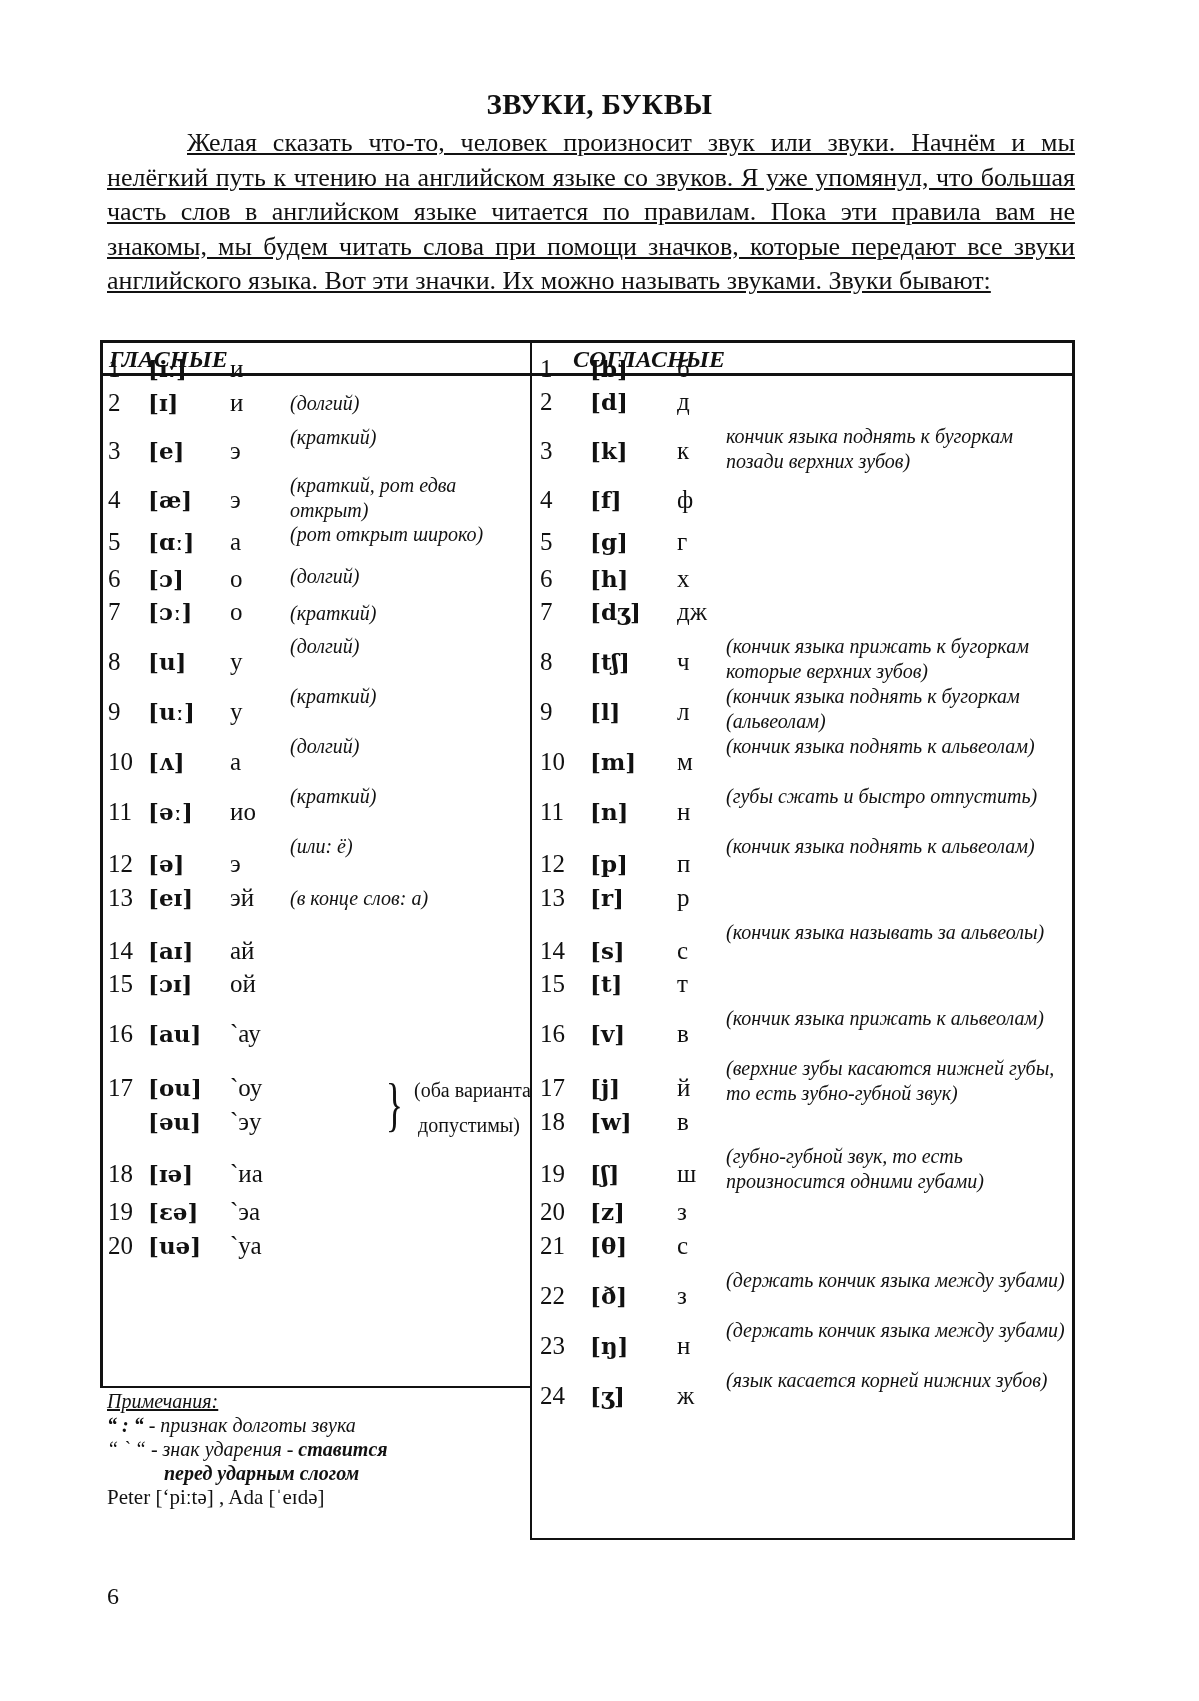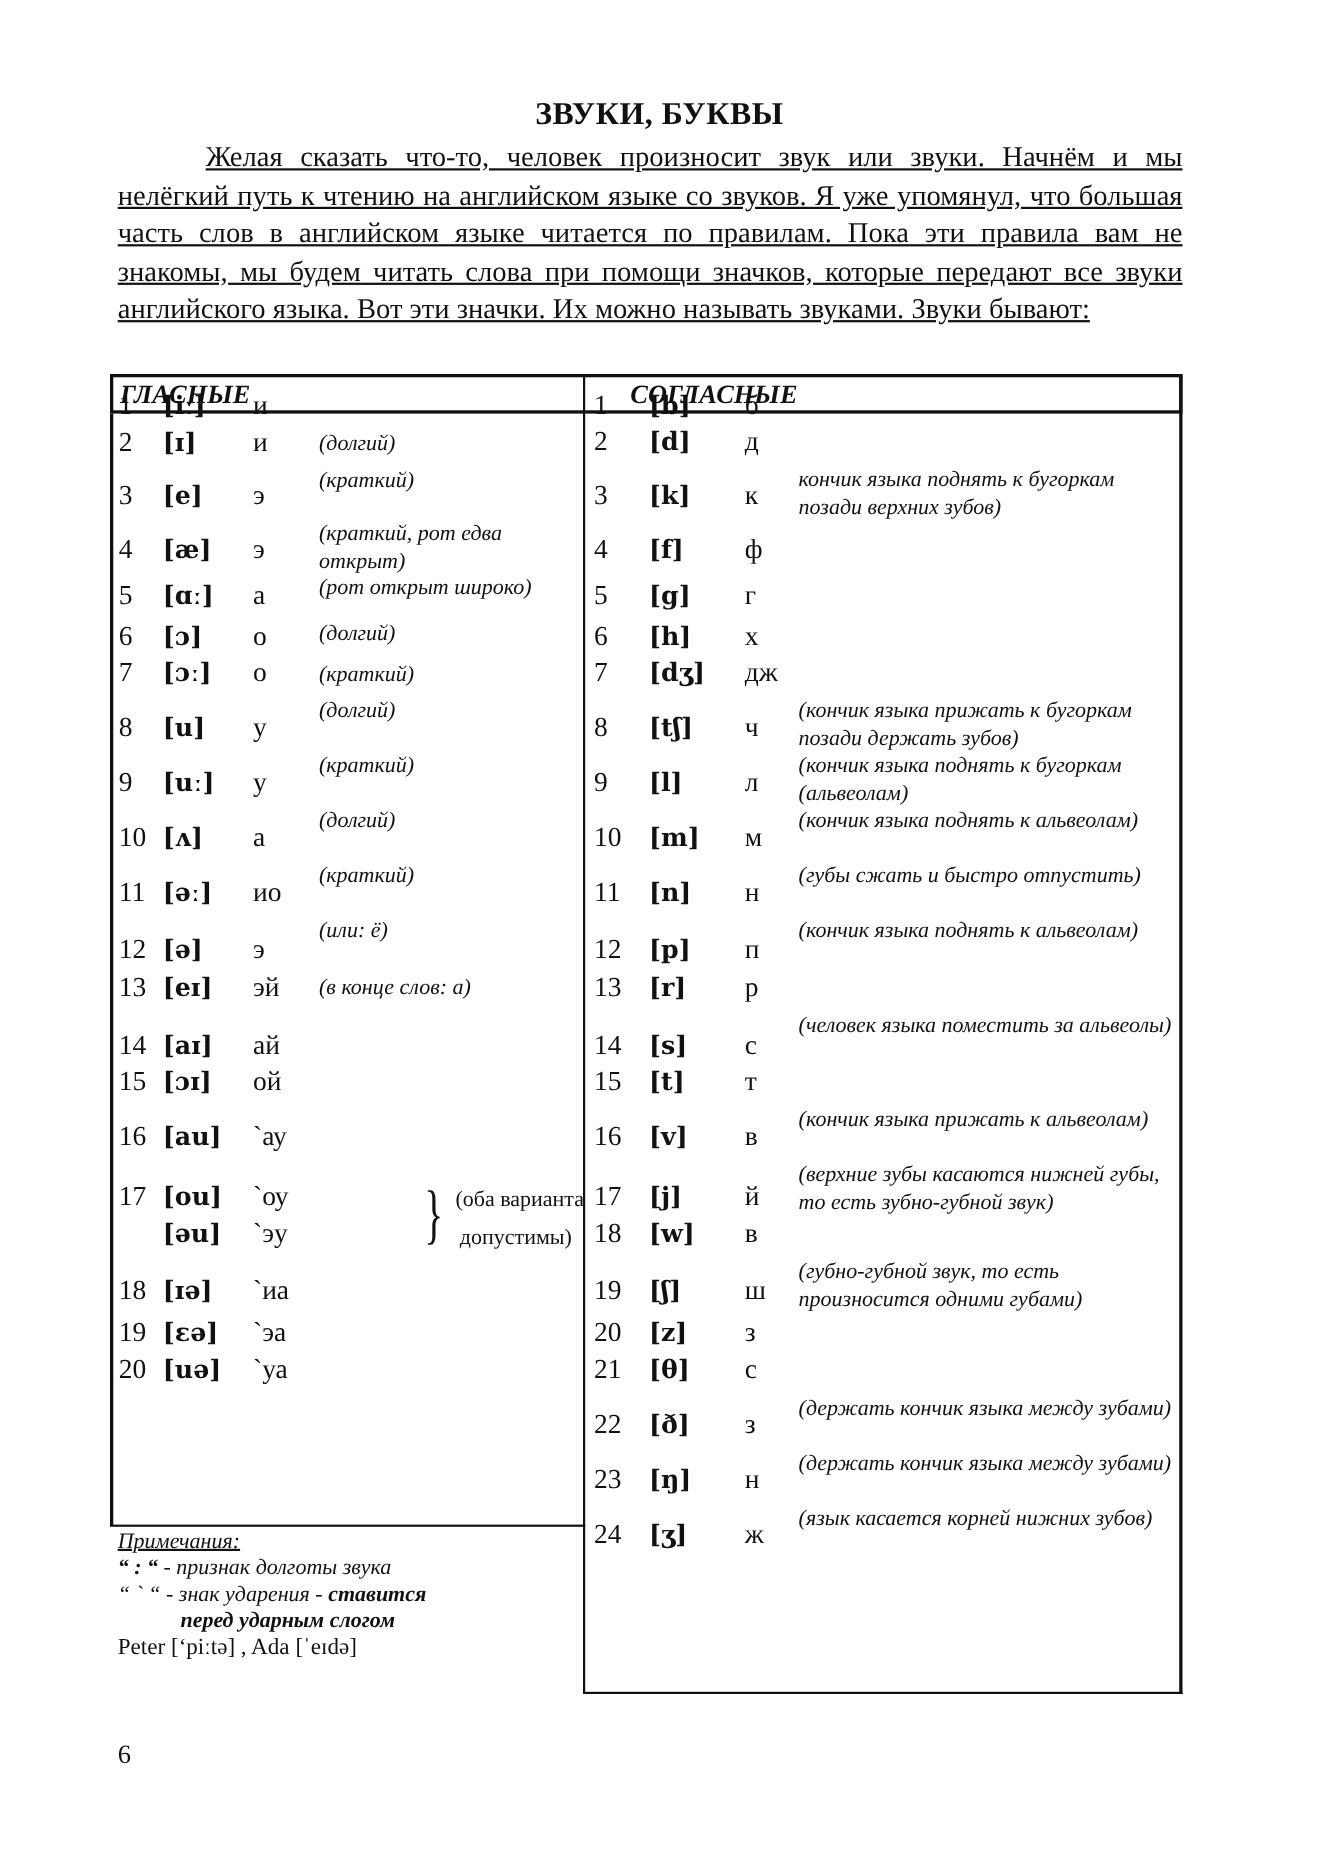--- a/index.html
+++ b/index.html
@@ -223,21 +223,21 @@
       <div class="row crow" style="top: 225px;">
         <span class="n">6</span>
         <span class="s">[h]</span>
         <span class="r">х</span>
         <span class="note"></span>
       </div>
       <div class="row crow" style="top: 258px;">
         <span class="n">7</span>
         <span class="s">[dʒ]</span>
         <span class="r">дж</span>
-        <span class="note">(кончик языка прижать к бугоркам позади держать зубов)</span>
+        <span class="note">(кончик языка прижать к бугоркам которые верхних зубов)</span>
       </div>
       <div class="row crow" style="top: 308px;">
         <span class="n">8</span>
         <span class="s">[tʃ]</span>
         <span class="r">ч</span>
         <span class="note">(кончик языка поднять к бугоркам (альвеолам)</span>
       </div>
       <div class="row crow" style="top: 358px;">
         <span class="n">9</span>
         <span class="s">[l]</span>
@@ -259,21 +259,21 @@
       <div class="row crow" style="top: 510px;">
         <span class="n">12</span>
         <span class="s">[p]</span>
         <span class="r">п</span>
         <span class="note"></span>
       </div>
       <div class="row crow" style="top: 544px;">
         <span class="n">13</span>
         <span class="s">[r]</span>
         <span class="r">р</span>
-        <span class="note">(человек языка поместить за альвеолы)</span>
+        <span class="note">(кончик языка называть за альвеолы)</span>
       </div>
       <div class="row crow" style="top: 597px;">
         <span class="n">14</span>
         <span class="s">[s]</span>
         <span class="r">с</span>
         <span class="note"></span>
       </div>
       <div class="row crow" style="top: 630px;">
         <span class="n">15</span>
         <span class="s">[t]</span>

